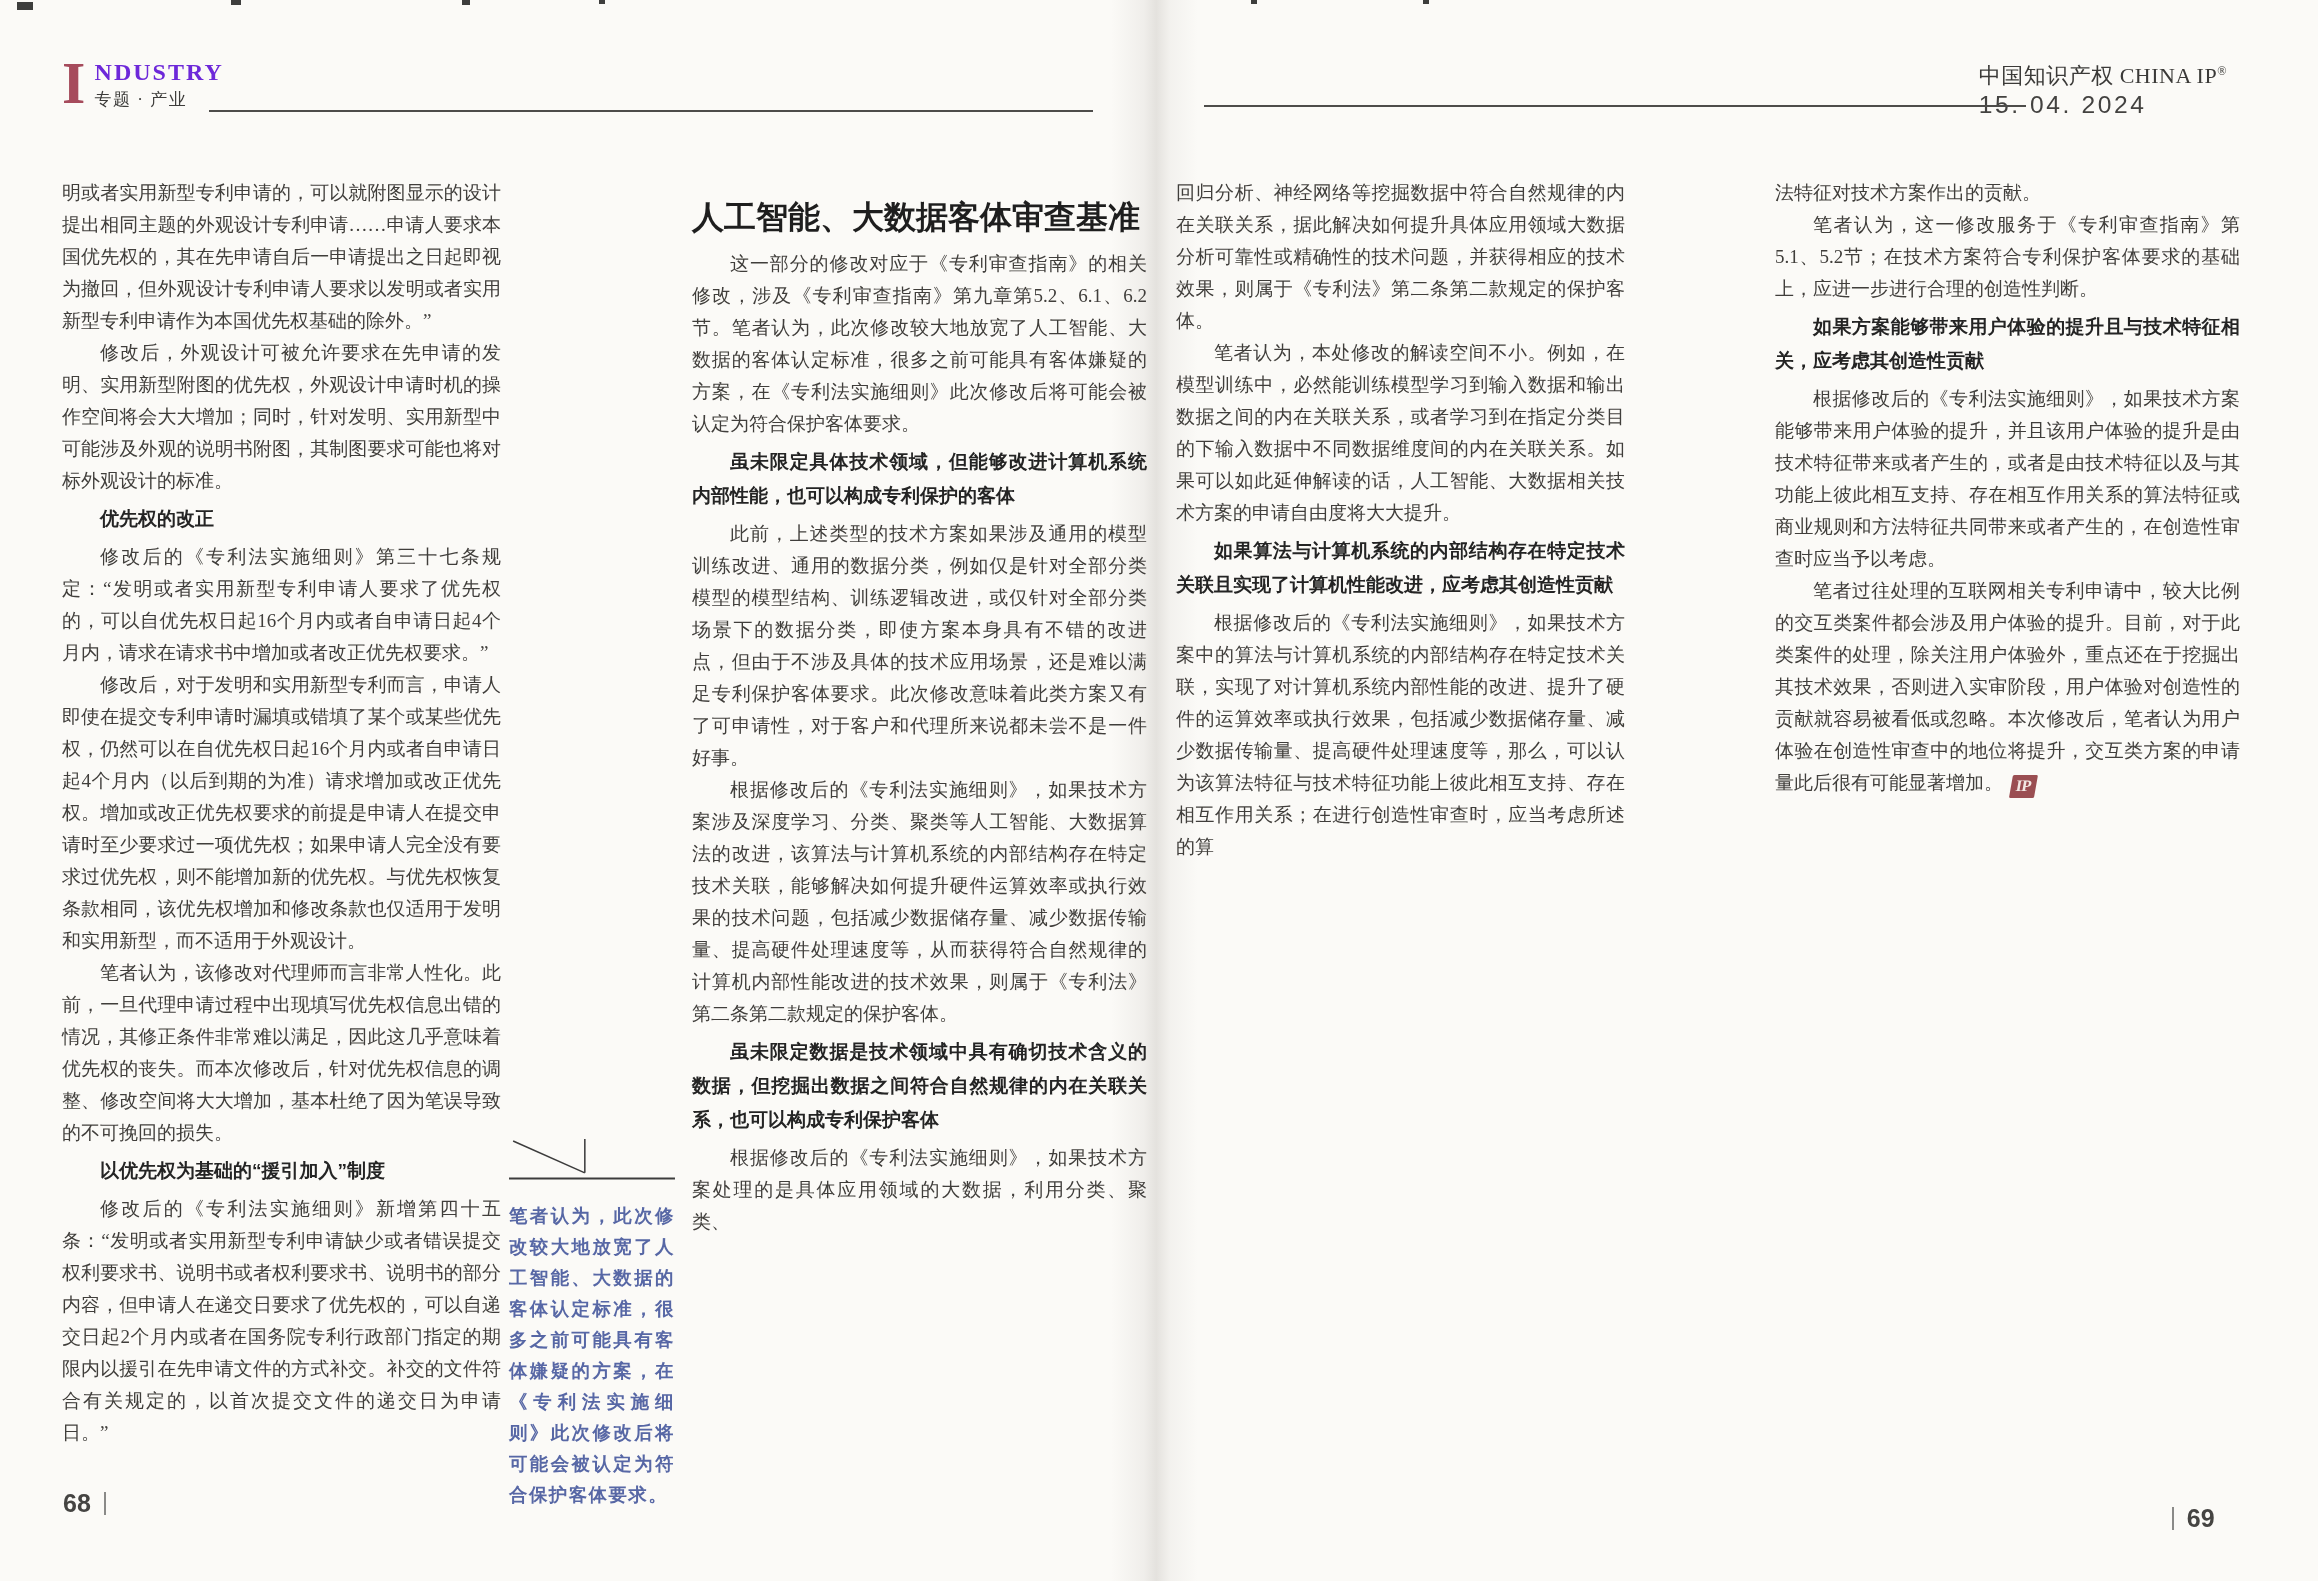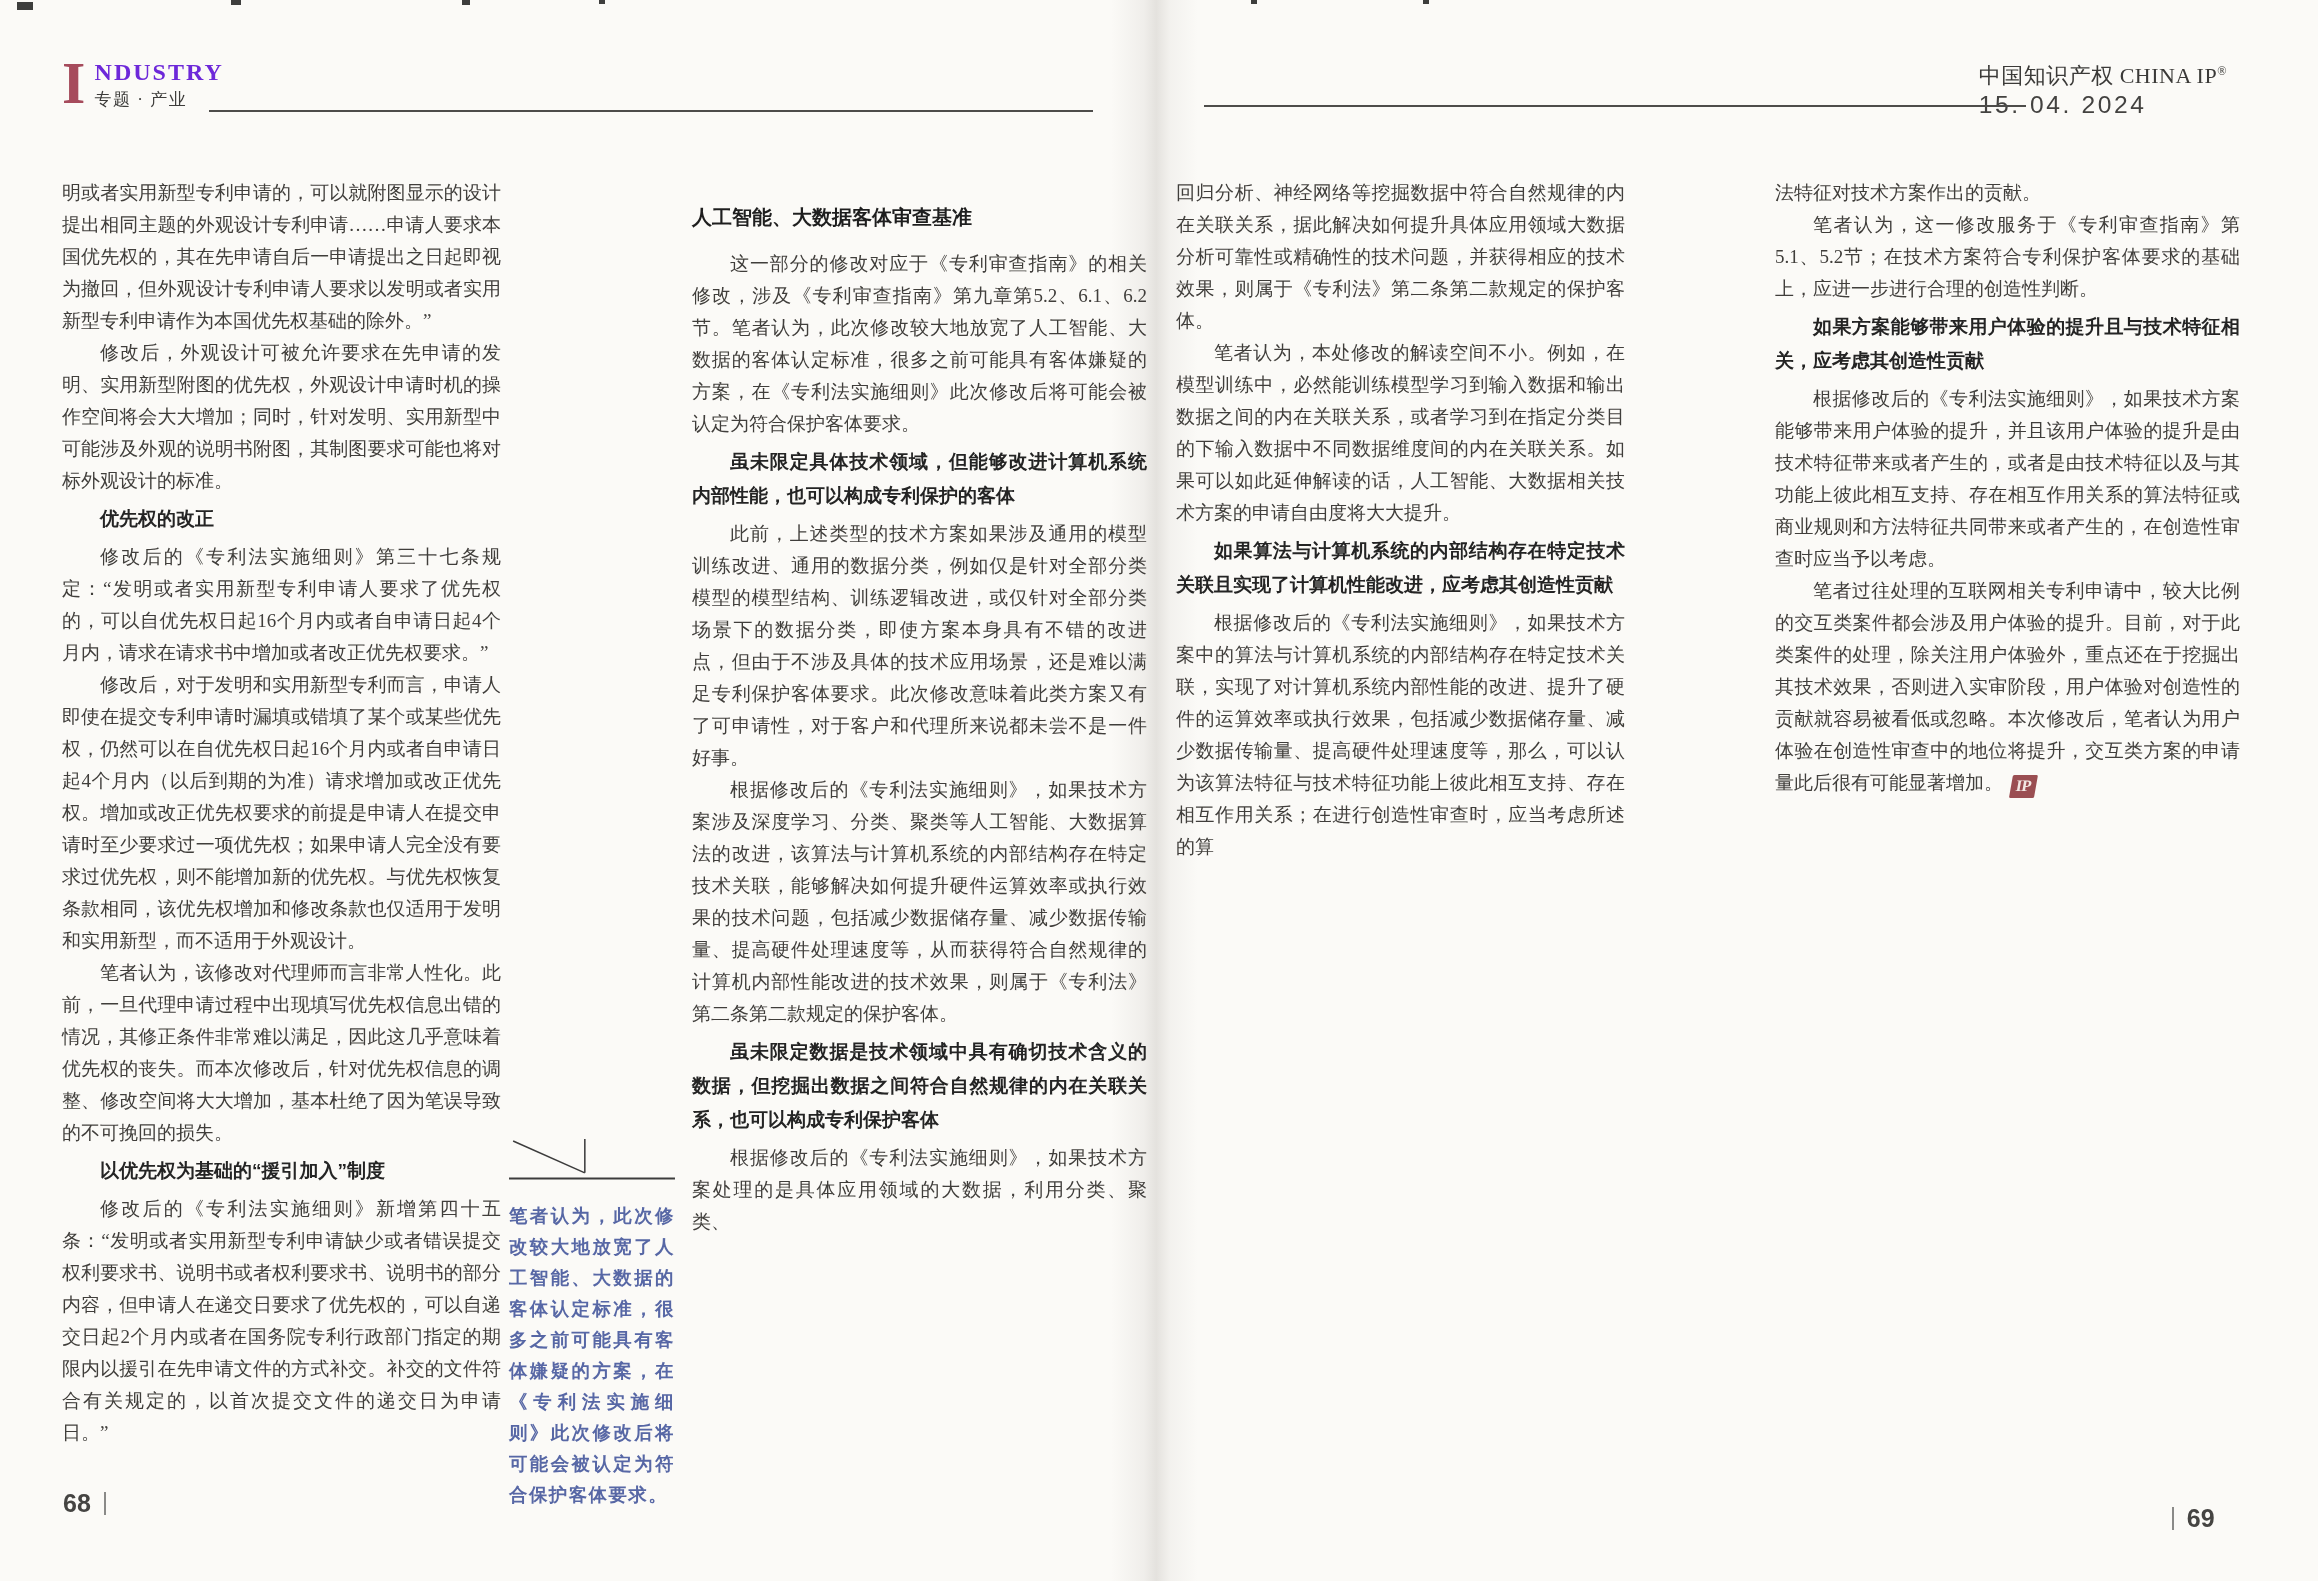--- a/index.html
+++ b/index.html
@@ -52,21 +52,21 @@
   .col p.flush{text-indent:0;}
   .h3{
     font-family:"Liberation Sans","DejaVu Sans",sans-serif;
     font-weight:bold;color:#242424;
     text-indent:2em;margin:5.1px 0;
     text-align:justify;font-size:19px;line-height:34px;
   }
   .h2{
     font-family:"Liberation Sans","DejaVu Sans",sans-serif;
     font-weight:bold;color:#1e1e1e;
-    font-size:20px;line-height:32px;
+    font-size:32px;line-height:32px;
     margin:23.5px 0 15.4px 0;text-indent:0;text-align:left;
   }
   
   #pullquote{position:absolute;left:509px;top:1138px;width:166px;}
   #pq-text{
     margin-top:18px;
     font-family:"Liberation Sans","DejaVu Sans",sans-serif;
     font-weight:bold;color:#5767a5;
     font-size:18.4px;line-height:31px;letter-spacing:1.5px;
     text-align:justify;

